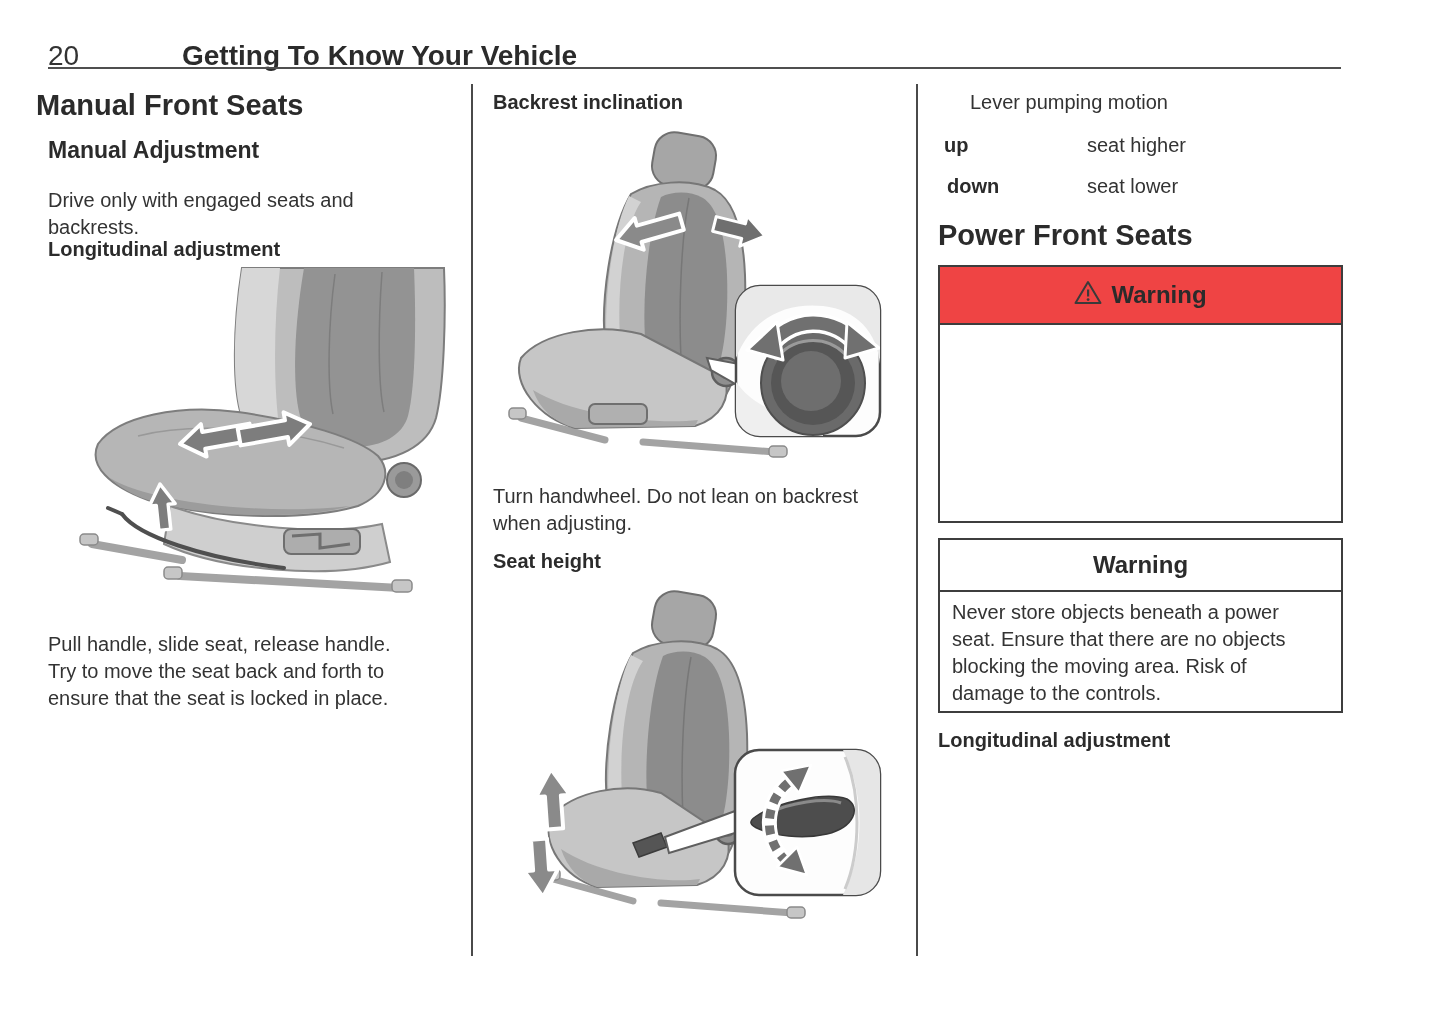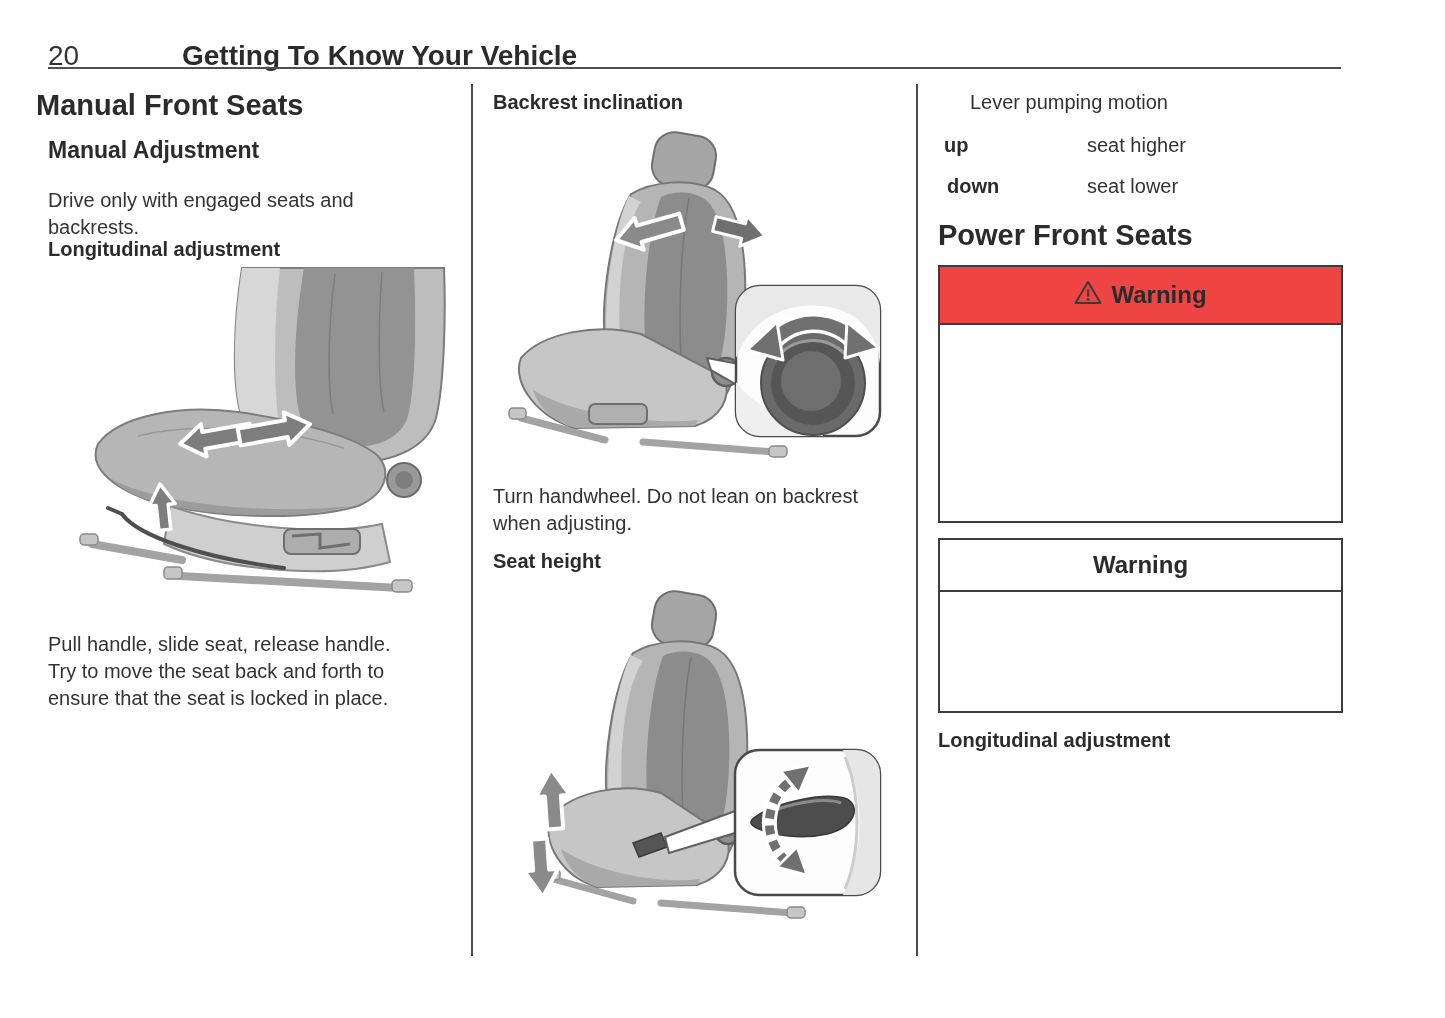--- a/index.html
+++ b/index.html
@@ -257,17 +257,21 @@
       <span>Warning</span>
     </div>
     <div class="notice-body">
     </div>
   </div>
 
   <div class="abs notice-box" style="left:938px; top:538px; width:405px; height:175px;">
     <div class="notice-header caution-header">
       <span>Warning</span>
     </div>
+    <div class="notice-body">Never store objects beneath a power
+seat. Ensure that there are no objects
+blocking the moving area. Risk of
+damage to the controls.</div>
   </div>
 
   <div class="abs h3" style="left:938px; top:727px;">Longitudinal adjustment</div>
 
 </div>
 
 </body></html>

